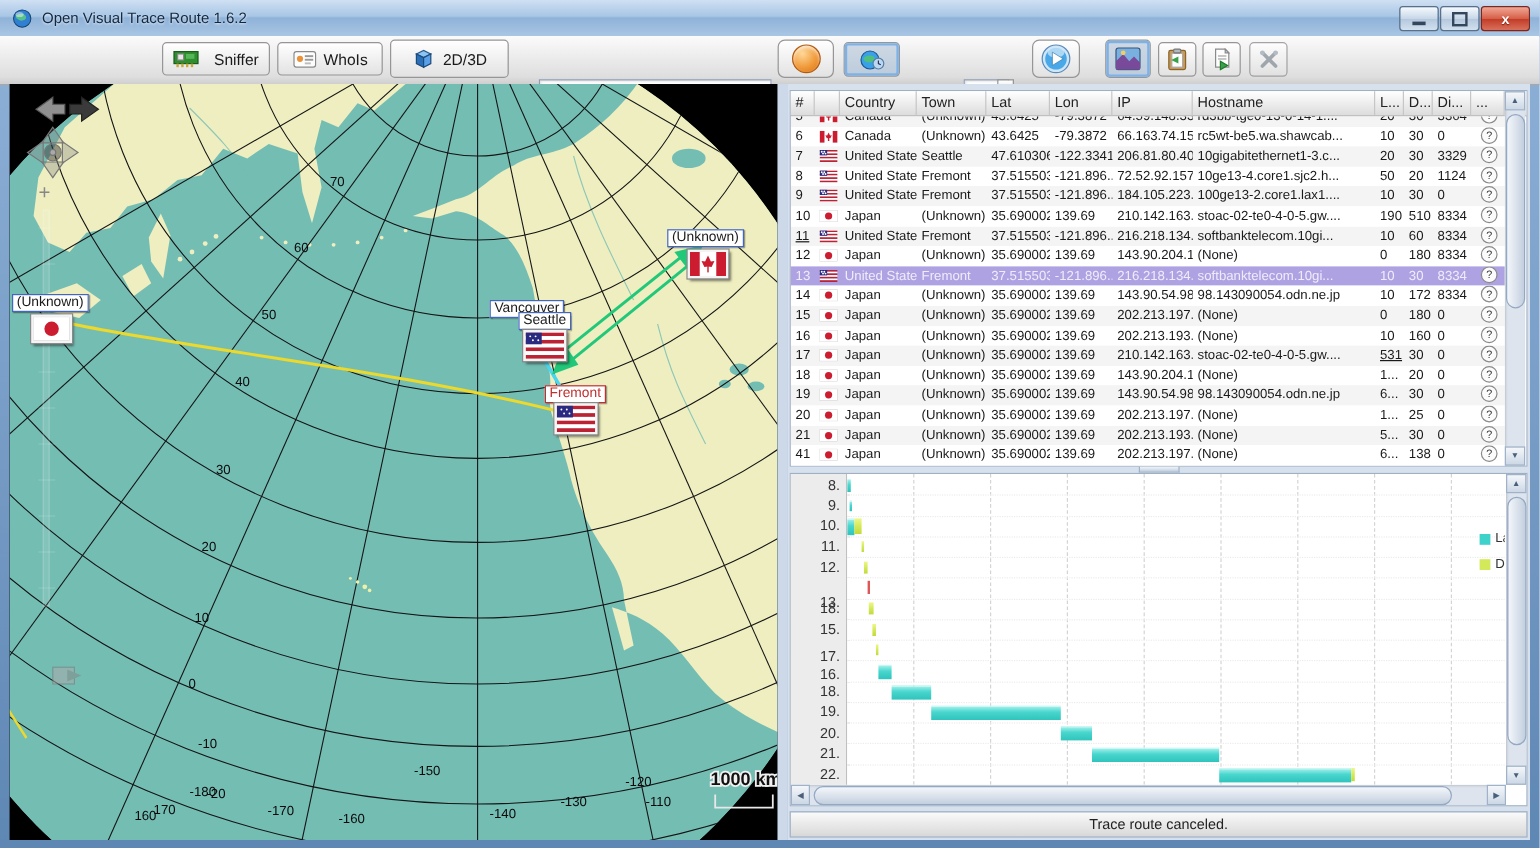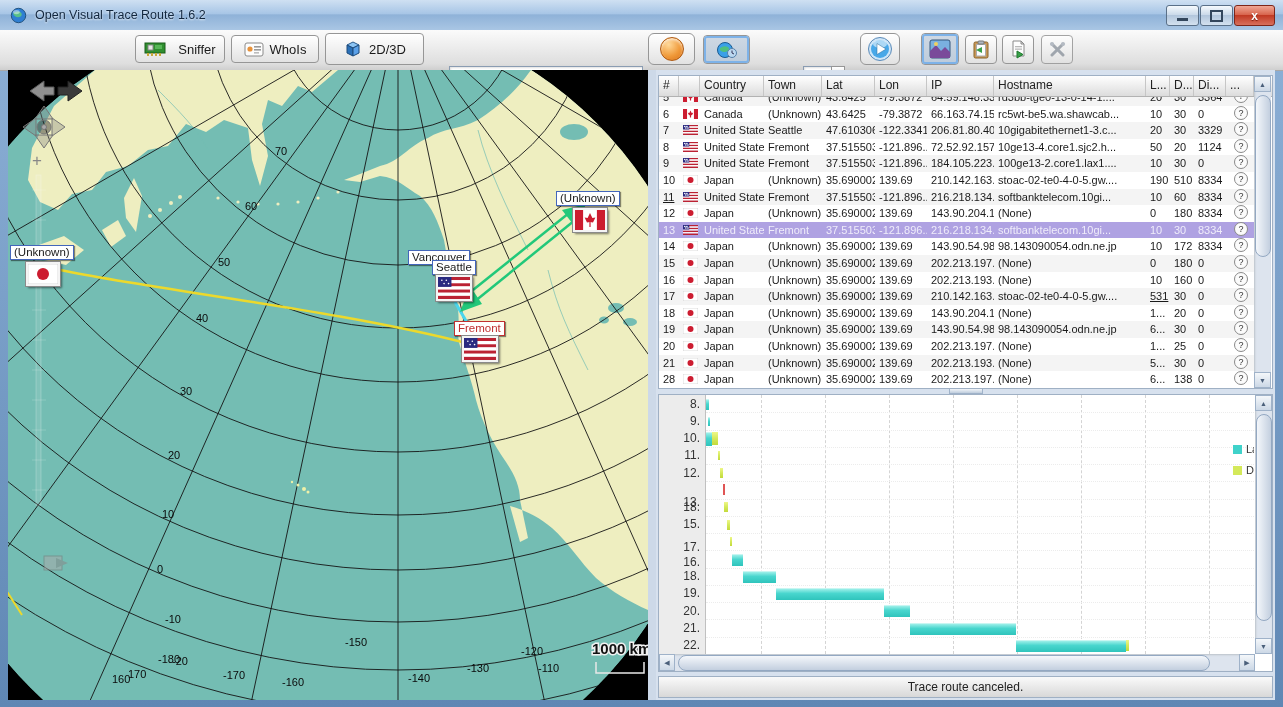--- a/index.html
+++ b/index.html
@@ -767,21 +767,21 @@
           <div class="td" style="width: 67px;">202.213.193.18</div>
           <div class="td" style="width: 152px;">(None)</div>
           <div class="td" style="width: 24px;">5...</div>
           <div class="td" style="width: 24px;">30</div>
           <div class="td" style="width: 32px;">0</div>
           <div class="td" style="width: 28px;">
             <div class="helpdot">?</div>
           </div>
         </div>
         <div class="tr" style="background: rgb(255, 255, 255);">
-          <div class="td" style="width: 20px;">28</div>
+          <div class="td" style="width: 20px;">41</div>
           <div class="td" style="width: 21px; padding-top: 3px; line-height: 10px;"><svg width="15" height="10" viewBox="0 0 15 10">
               <rect width="15" height="10" fill="#fff" stroke="#bbb" stroke-width="0.5"></rect>
               <circle cx="7.5" cy="5" r="3" fill="#cc1c30"></circle>
             </svg></div>
           <div class="td" style="width: 64px;">Japan</div>
           <div class="td" style="width: 58px;">(Unknown)</div>
           <div class="td" style="width: 53px;">35.690002</div>
           <div class="td" style="width: 52px;">139.69</div>
           <div class="td" style="width: 67px;">202.213.197....</div>
           <div class="td" style="width: 152px;">(None)</div>

